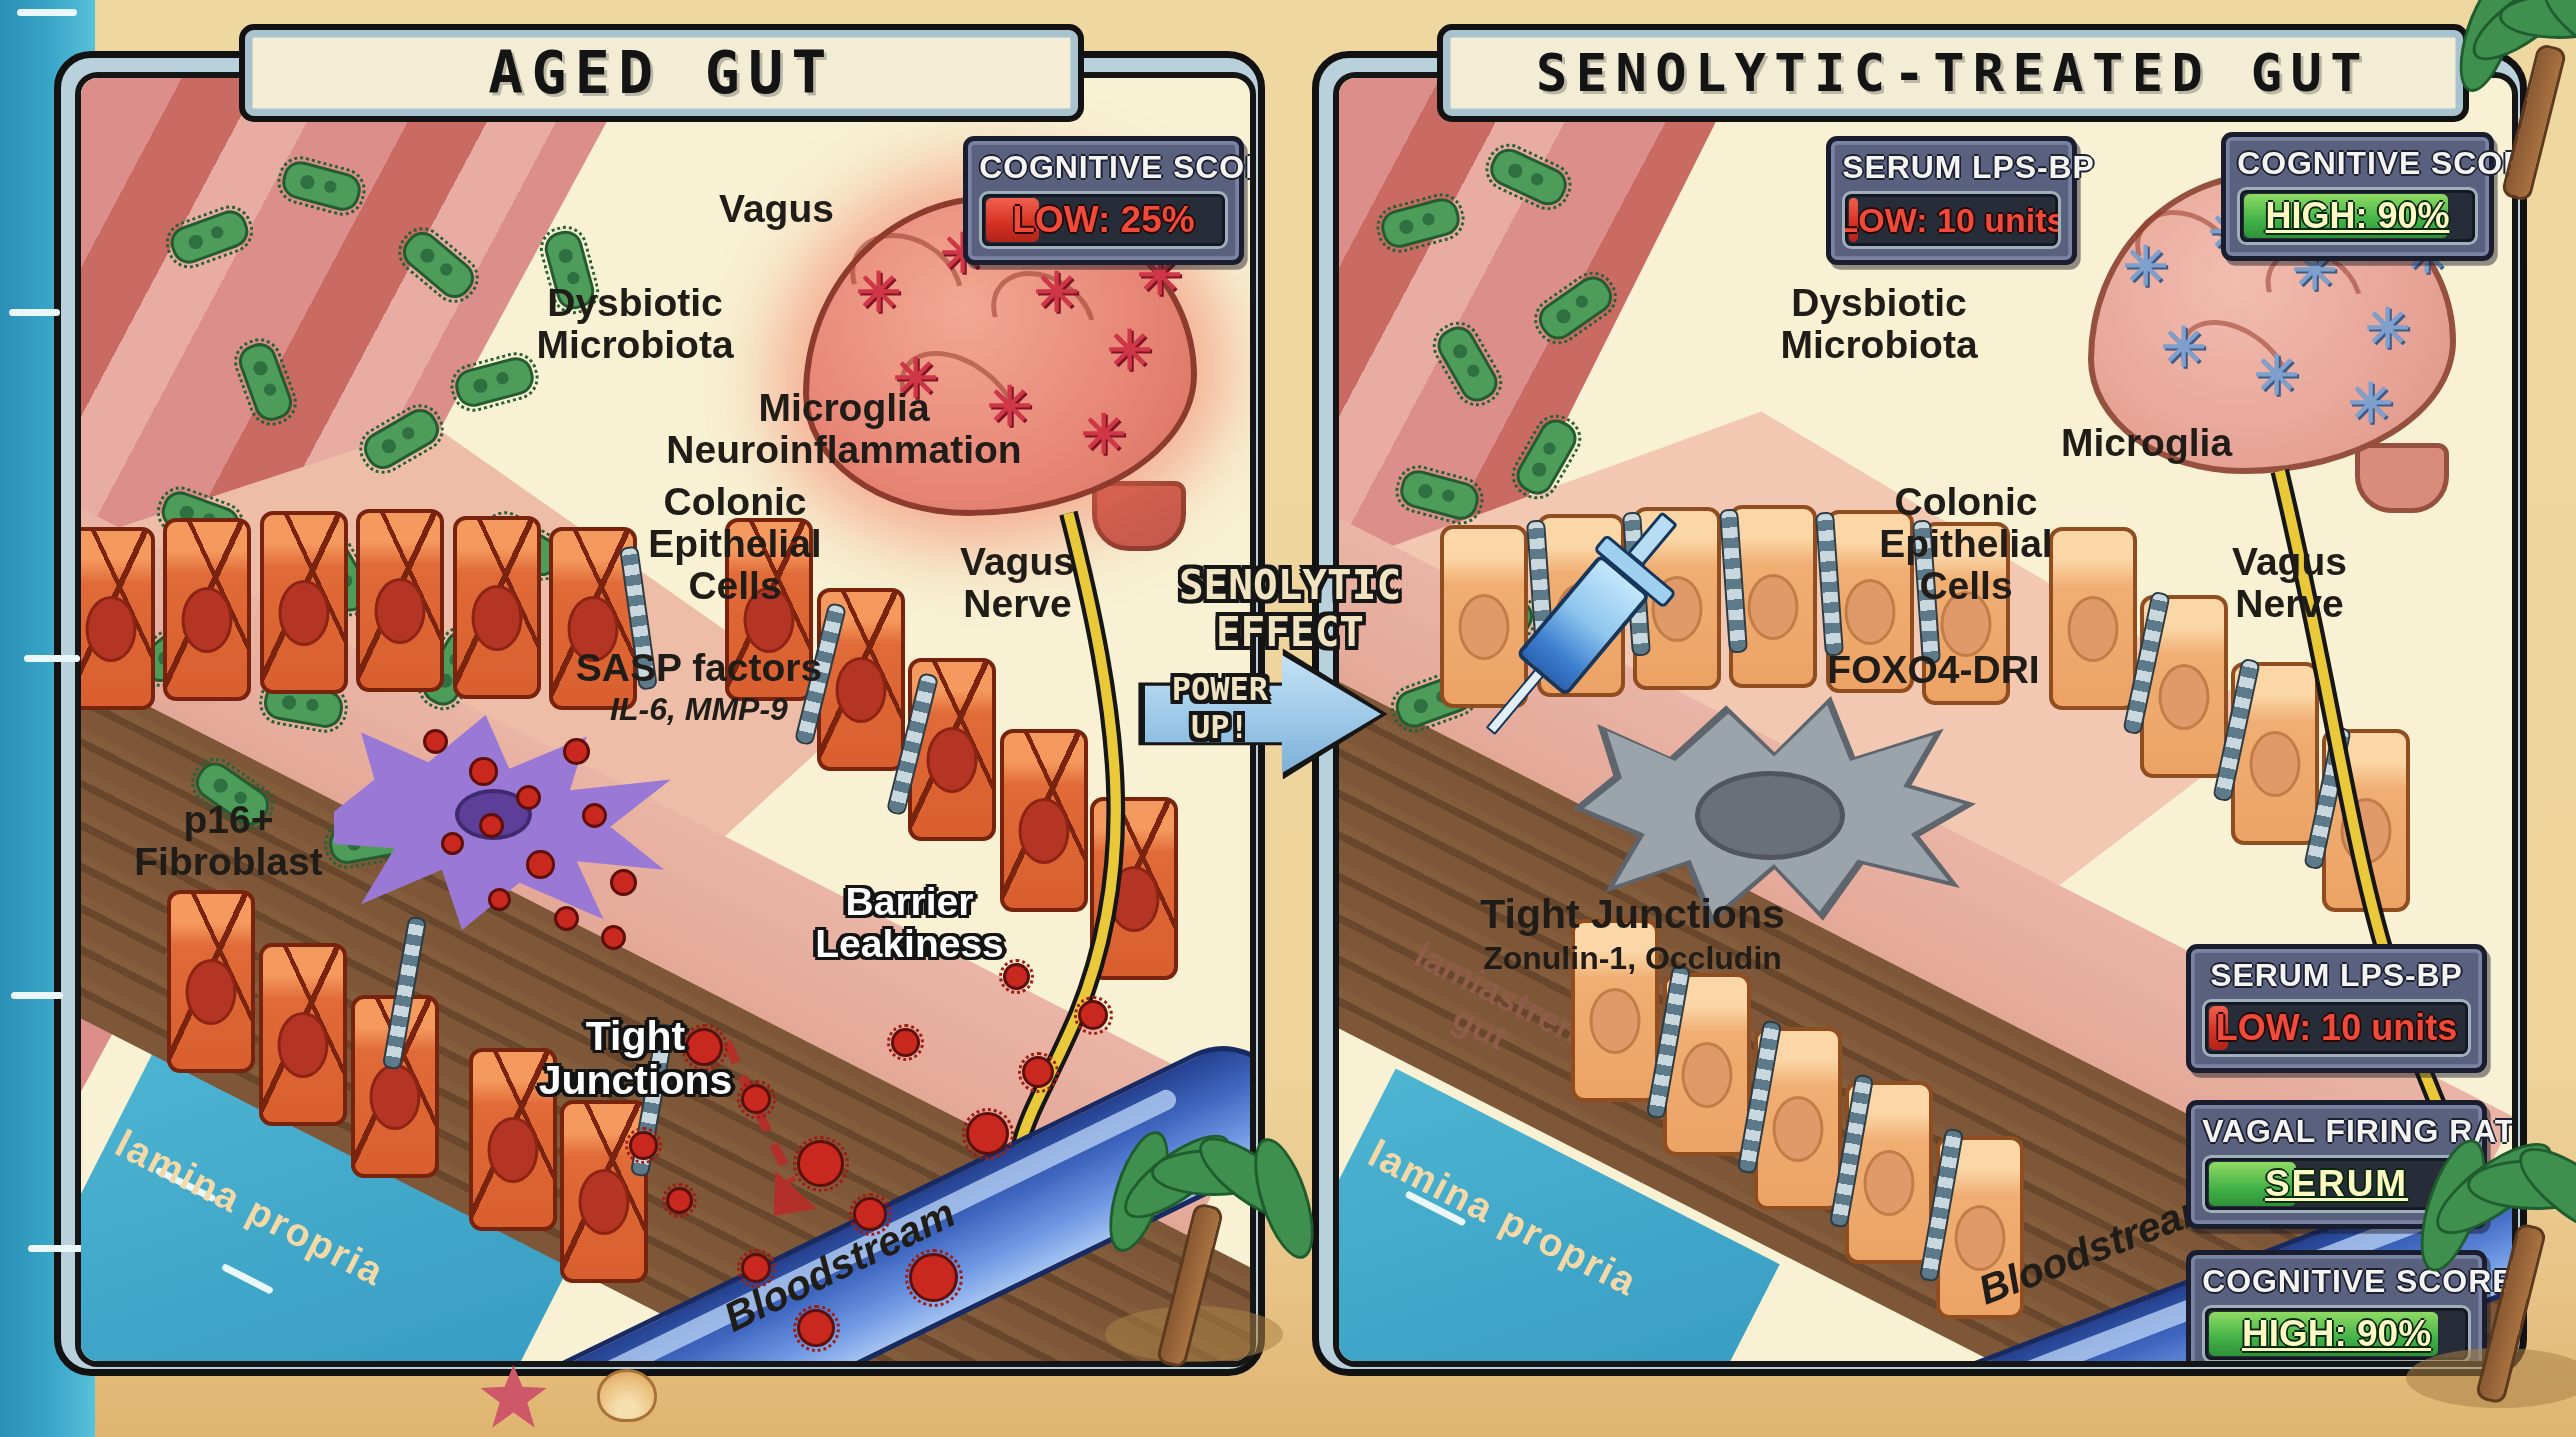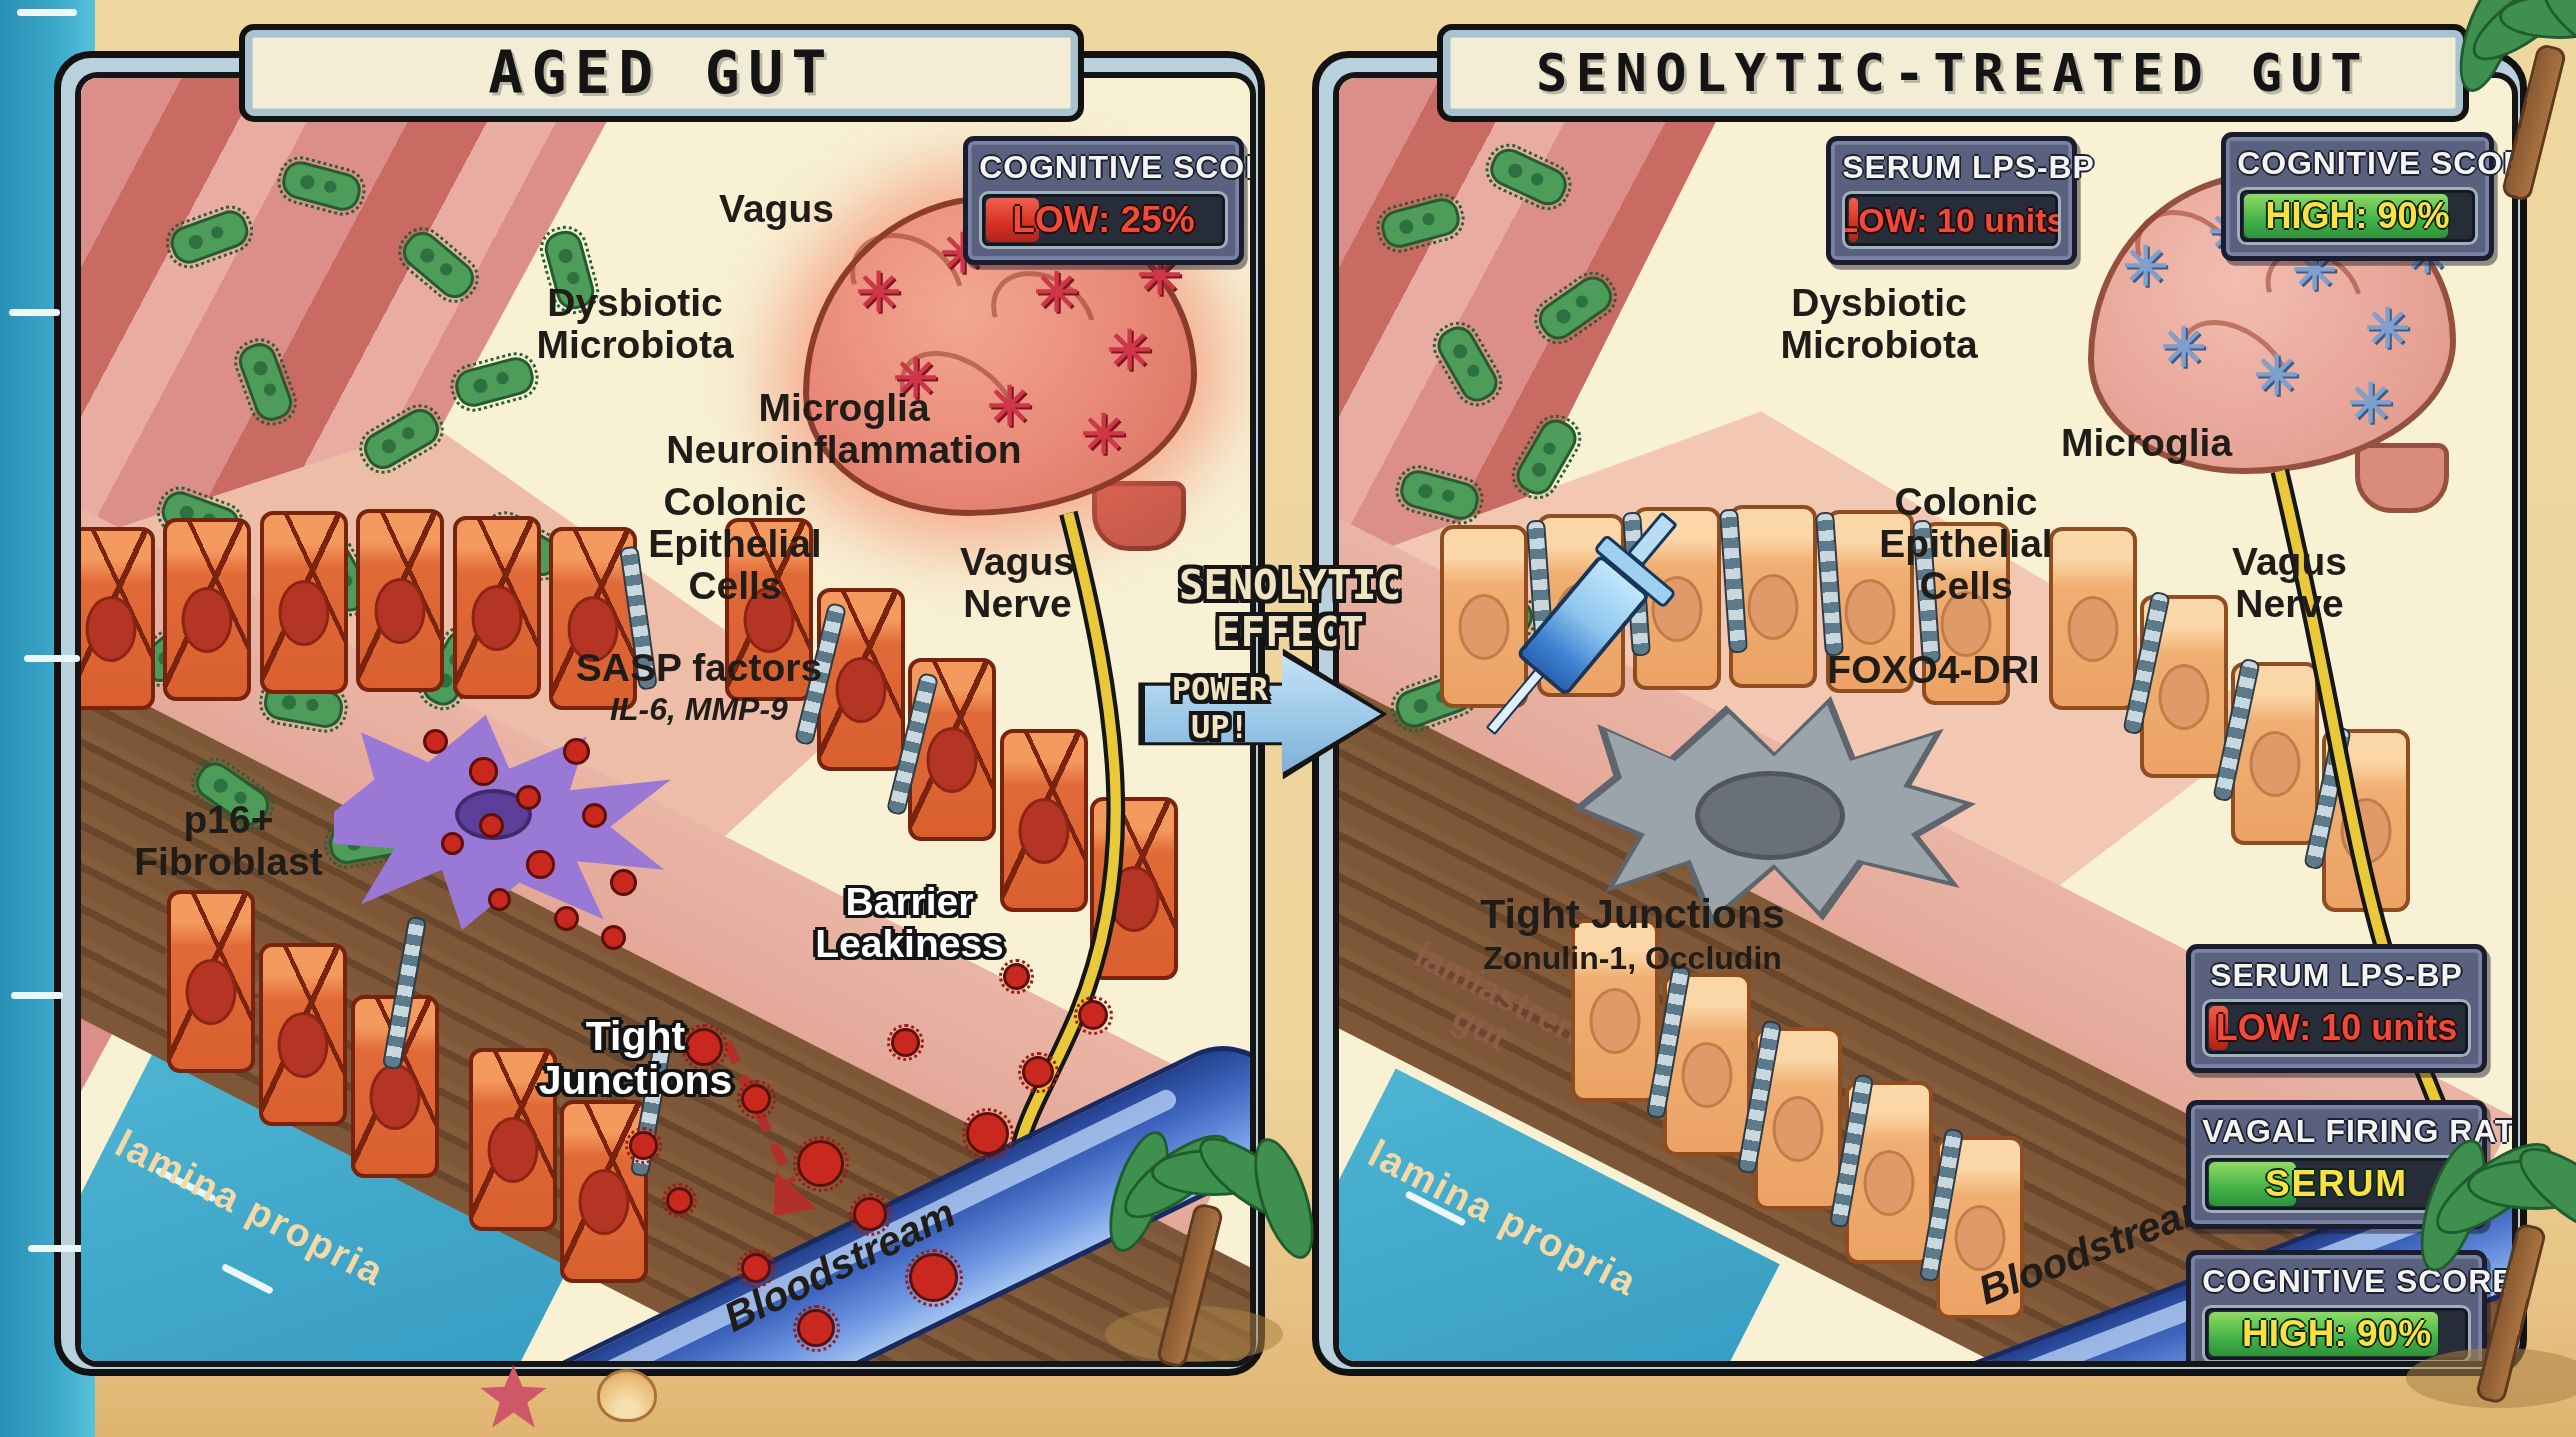--- a/index.html
+++ b/index.html
@@ -33,21 +33,21 @@
   .badge-title{font-weight:700;color:#f4f4f2;text-align:center;
     text-shadow:-1.9px 0 #1c2030,1.9px 0 #1c2030,0 -1.9px #1c2030,0 1.9px #1c2030;letter-spacing:0.9px;white-space:nowrap;}
   .bar{position:relative;margin-top:5.6px;height:52px;background:#262d39;border:3.7px solid #9fb0ba;
     border-radius:9.4px;box-shadow:inset 0 0 0 2.8px #121722;overflow:hidden;}
   .bar-fill{position:absolute;left:3.7px;top:3.7px;bottom:3.7px;border-radius:5.6px;}
   .fill-red{background:linear-gradient(180deg,#f0604e 0%,#d93325 55%,#b02318 100%);}
   .fill-green{background:linear-gradient(180deg,#8fdb63 0%,#42b147 60%,#2f9138 100%);}
   .bar-value{position:absolute;inset:0;display:flex;align-items:center;justify-content:center;
     font-weight:800;white-space:nowrap;}
   .val-red{color:#ef4a3a;text-shadow:-1.9px 0 #260705,1.9px 0 #260705,0 -1.9px #260705,0 1.9px #260705;}
-  .val-green{color:#fde047;text-shadow:-1.9px 0 #06290c,1.9px 0 #06290c,0 -1.9px #06290c,0 1.9px #06290c;}
+  .val-green{color:#fef9c3;text-shadow:-1.9px 0 #06290c,1.9px 0 #06290c,0 -1.9px #06290c,0 1.9px #06290c;text-decoration:underline;}
   
   .skycorner{position:absolute;left:0;top:0;width:346px;height:309px;z-index:1;
     background:linear-gradient(180deg,#a7e0f2 0%,#a7e0f2 62%,#3e96c2 62%,#2f86b4 100%);border-radius:0 0 56px 0;}
   .sun{position:absolute;left:58px;top:39px;width:105px;height:105px;border-radius:50%;
     background:radial-gradient(circle at 45% 40%,#ffe489 20%,#f8c93e 70%,#eba827 100%);border:5.6px solid #e8961f;}
   .sun-ray{position:absolute;width:11.2px;height:24px;background:#f2b62e;border-radius:2.8px;}
   .glint{position:absolute;height:7.5px;border-radius:3.7px;background:#f6d77a;}
   .wall{position:absolute;inset:0;z-index:2;
     background:repeating-linear-gradient(118deg,#dc8f8a 0 89px,#c96a63 89px 159px,#e8aca3 159px 220px);}
   .wall-left{clip-path:polygon(0 0,47% 0,0 79%);}

